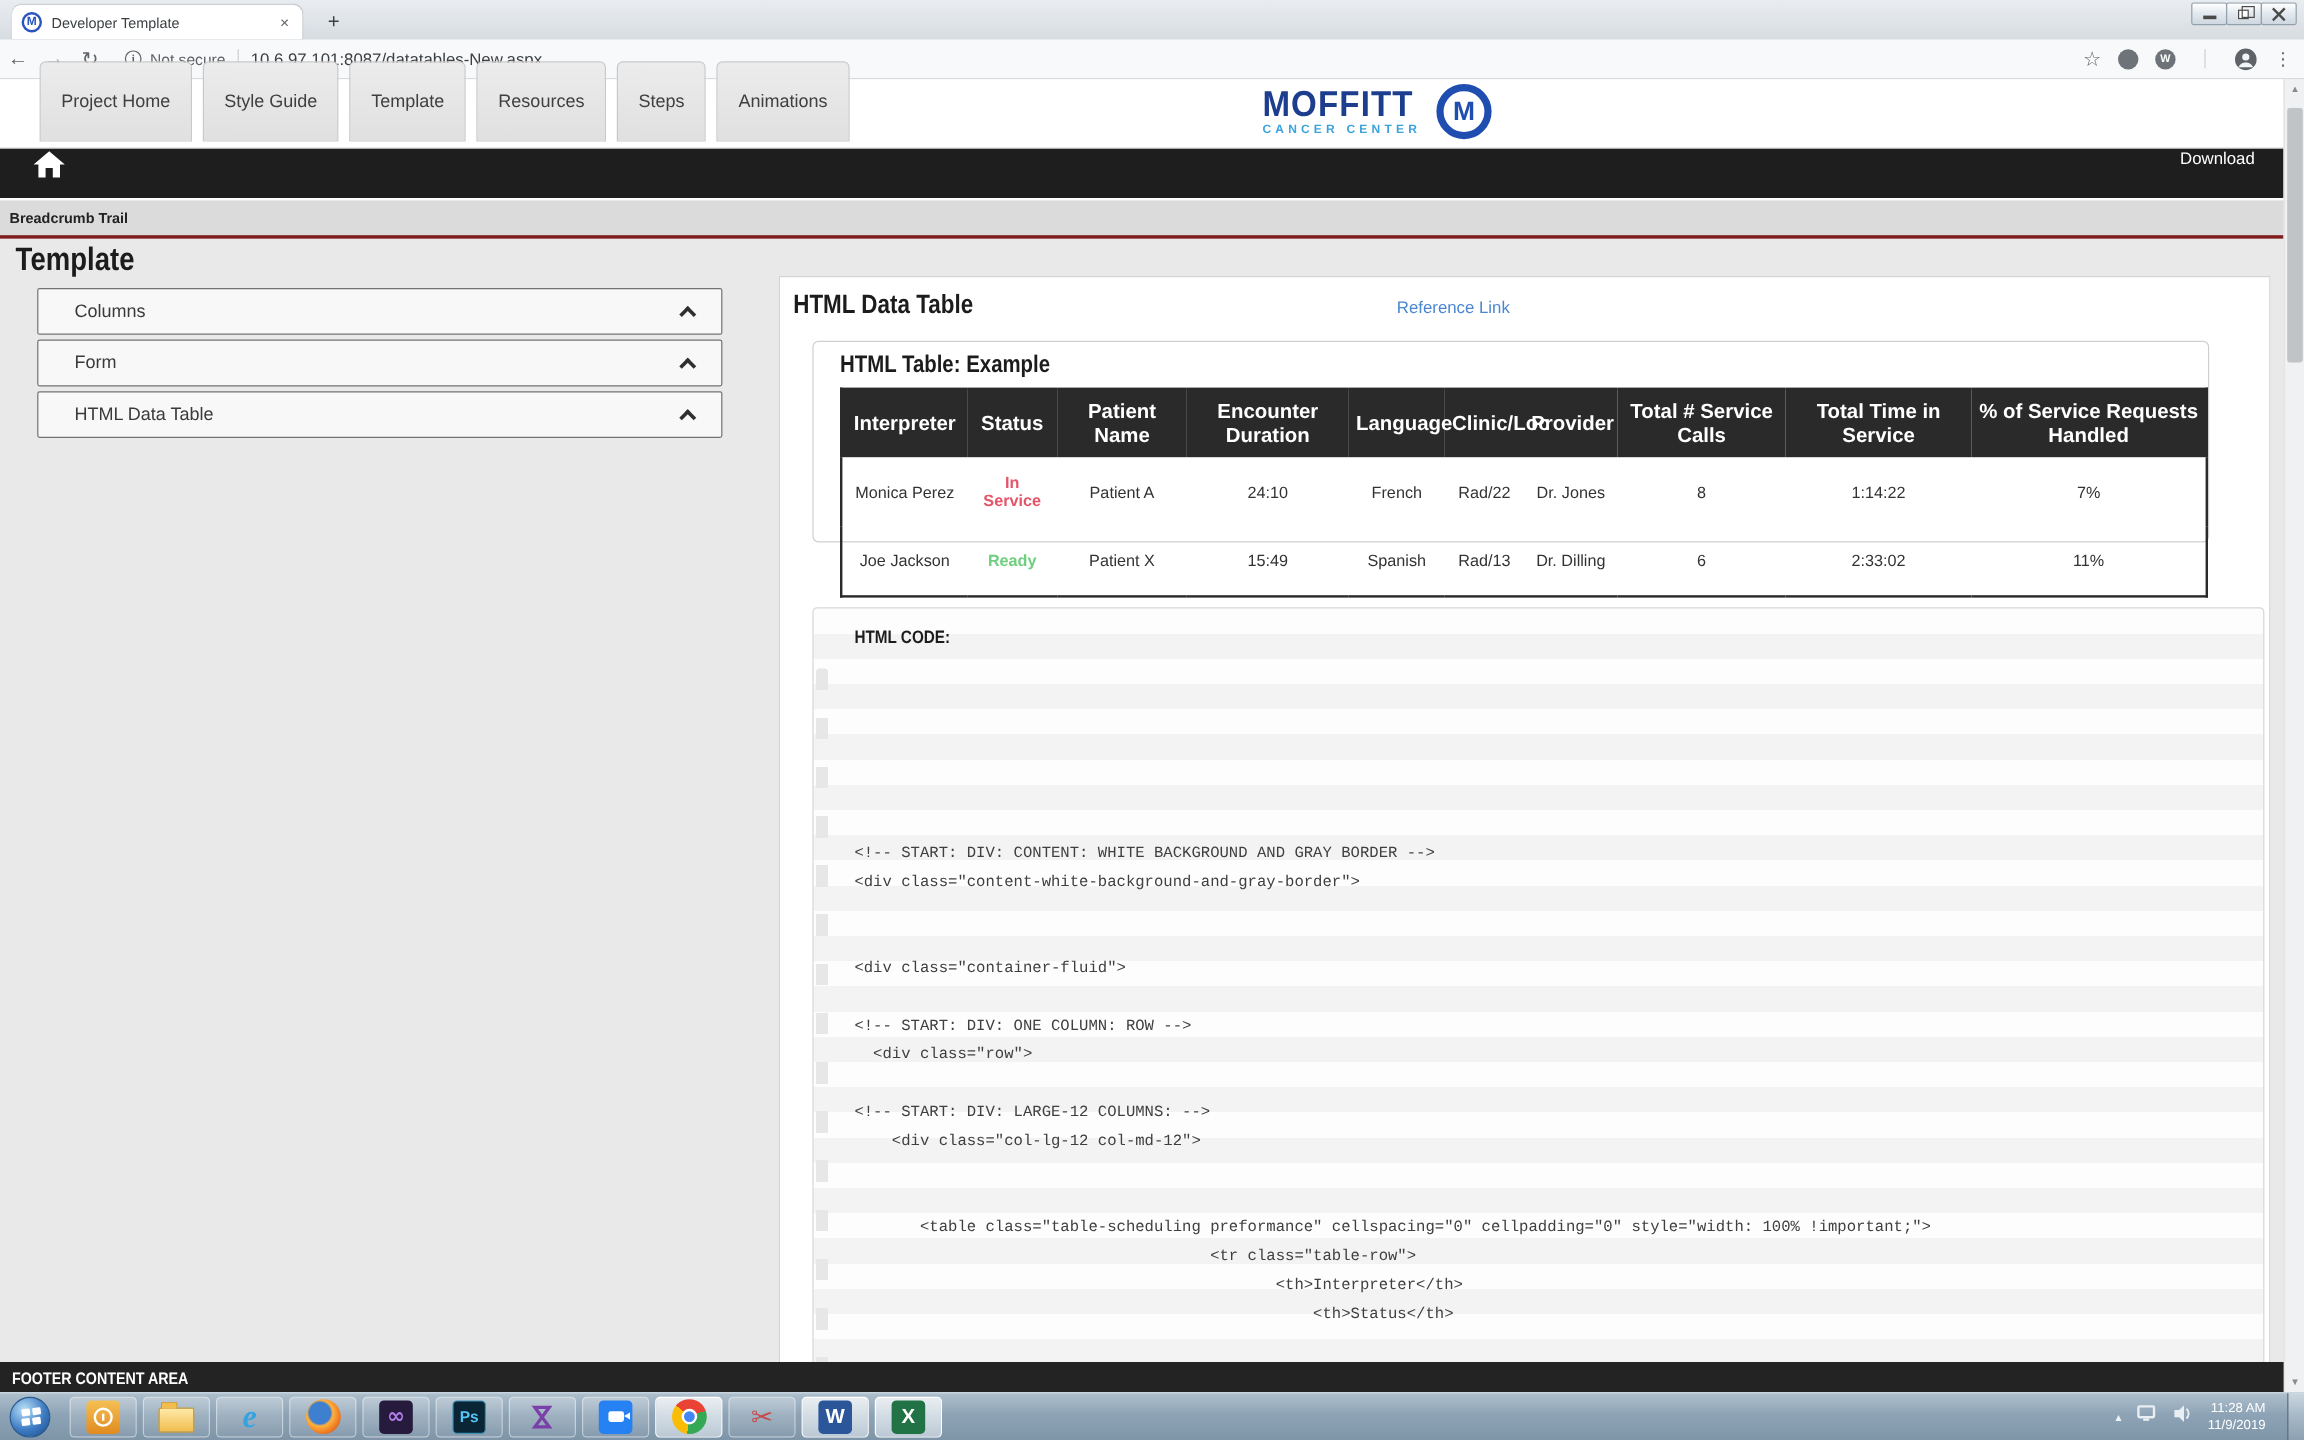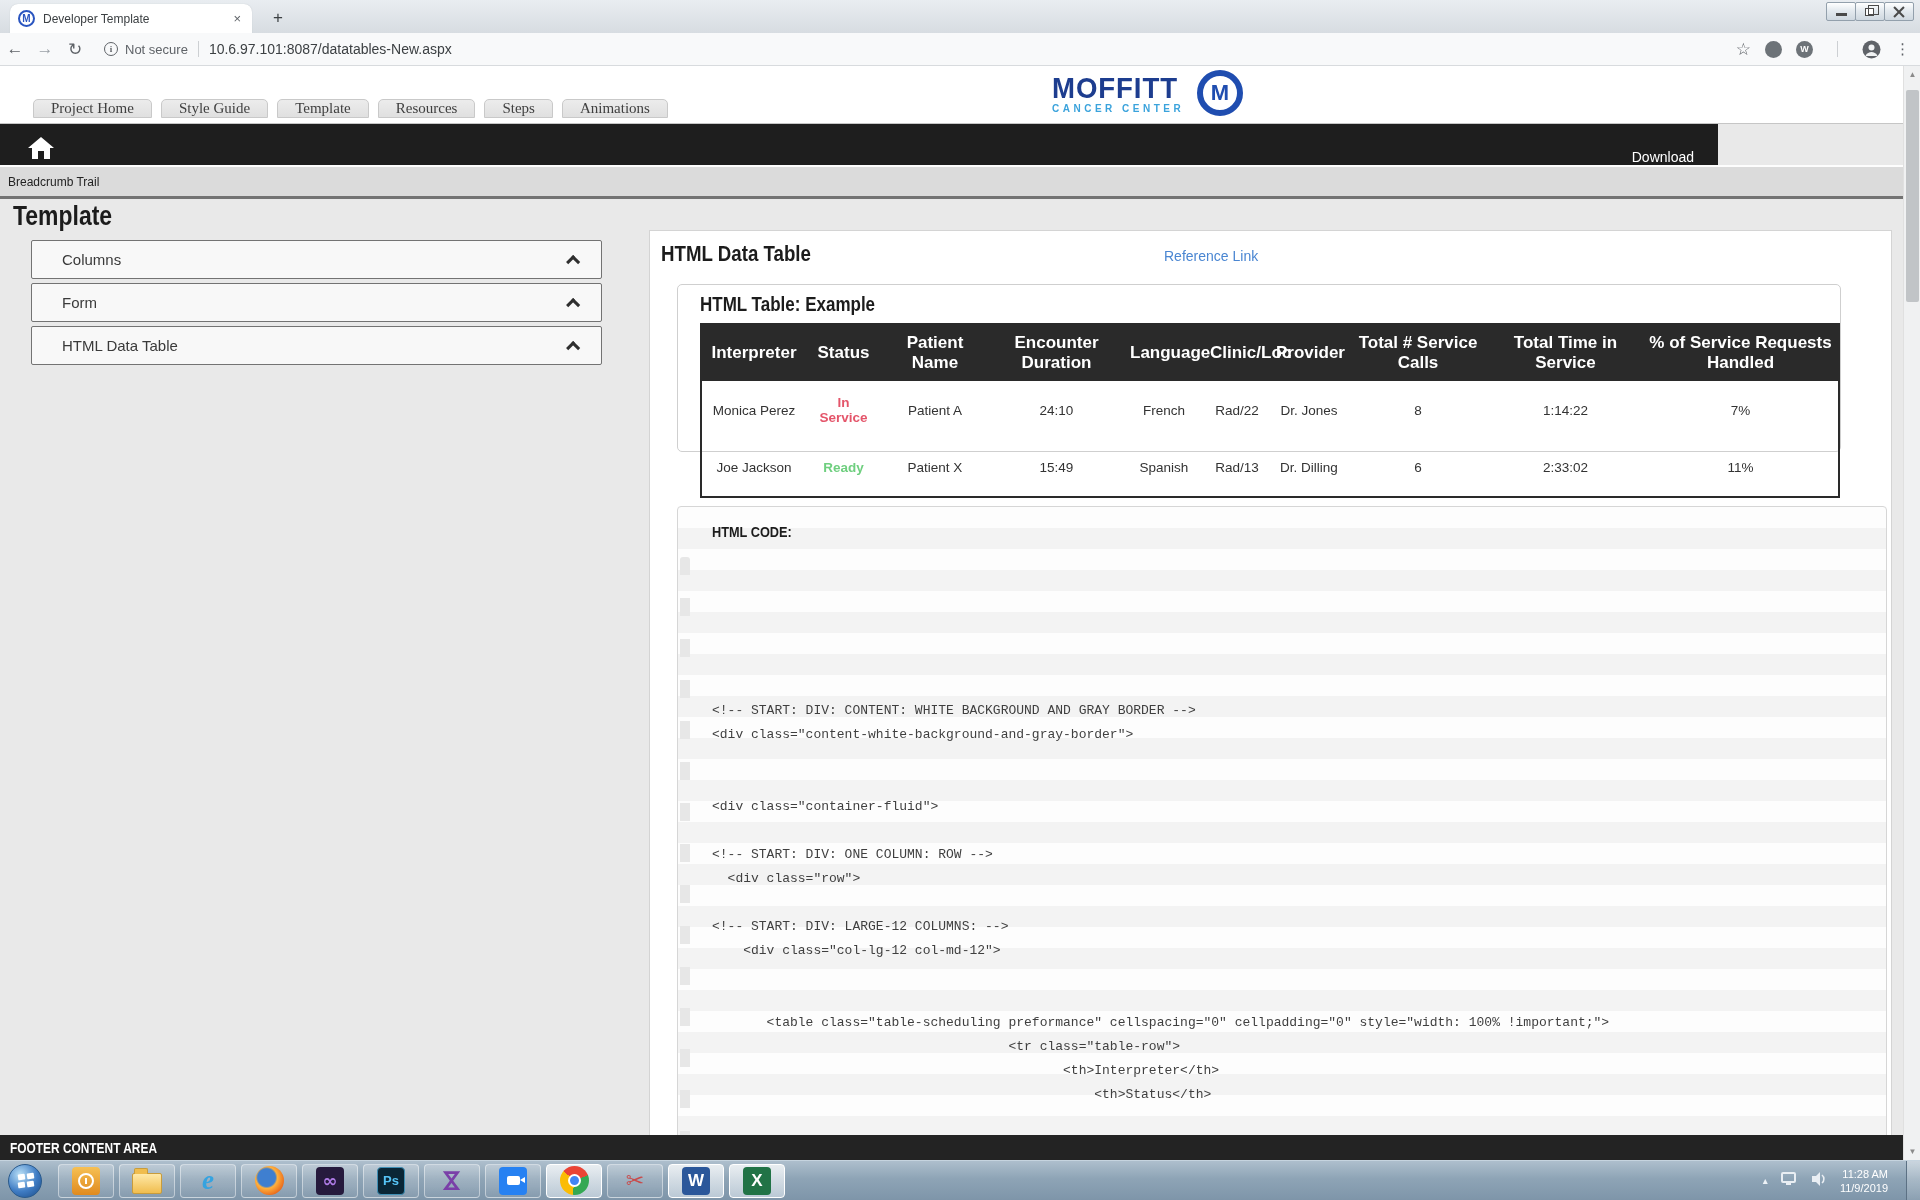--- a/index.html
+++ b/index.html
@@ -39,35 +39,35 @@
   #star-icon { font-size:17px; color:#5f6368; }
   .ext-circle { width:17px; height:17px; border-radius:50%; background:#6d7378; color:#fff;
                 font:700 9px/17px "Liberation Sans",sans-serif; text-align:center; }
   #avatar-icon svg { display:block; }
   #menu-icon { font-size:15px; color:#5f6368; }
 
   
   #site-header { left:0; top:66px; width:1903px; height:58px; background:#fff; border-bottom:1px solid #c6c6c6; }
   #nav-tabs { position:absolute; left:33px; bottom:5px; display:flex; gap:9px; }
   .nav-tab { background:linear-gradient(#ececec,#e0e0e0); border:1px solid #c9c9c9; border-radius:5px 5px 0 0;
-             padding:0 17px; font-size:15px; color:#3f3f3f;font-family:Liberation Serif, serif; }
+             padding:24px 17px; font-size:15px; color:#3f3f3f; }
   #brand { position:absolute; left:1052px; top:4px; display:flex; align-items:center; gap:8px; }
   #brand-text { text-align:left; }
   #brand-name { font-weight:700; font-size:30px; letter-spacing:1px; color:#1d3d8f; line-height:30px;
                 transform:scaleX(.92); transform-origin:0 50%; }
   #brand-tagline { font-weight:700; font-size:10px; letter-spacing:3.5px; color:#3ba3dc; }
   #brand-mark { width:46px; height:46px; border-radius:50%; border:6px solid #1f4db0; background:#fff;
                 color:#1f4db0; font:700 22px/34px "Liberation Sans",sans-serif; text-align:center; }
 
   
-  #hero { left:0; top:124px; width:1718px; height:41px; background:#1e1e1e; display:flex; align-items:flex-end; }
+  #hero { left:0; top:124px; width:1903px; height:41px; background:#1e1e1e; display:flex; align-items:flex-start; }
   #home-btn { margin-left:26px; }
   #download-link { margin-left:auto; margin-right:24px; color:#fff; font-size:14px; }
   #crumb { left:0; top:165px; width:1903px; height:34px; background:#dbdbdb; border-top:2px solid #fdfdfd;
-           border-bottom:3px solid #737373; display:flex; align-items:center; }
+           border-bottom:3px solid #7f1d1d; display:flex; align-items:center;font-weight:bold; }
   #crumb-label { font-size:12px; color:#222; margin-left:8px; }
 
   
   #content { left:0; top:199px; width:1903px; height:936px; background:#e9e9e9; overflow:hidden; }
   .cond { font-weight:700; transform:scaleX(.85); transform-origin:0 50%; display:inline-block; white-space:nowrap; }
   #page-title { position:absolute; left:13px; top:2px; font-size:27px; color:#1c1c1c; }
 
   #accordion { position:absolute; left:31px; top:41px; width:571px; }
   .acc-item { height:39px; margin-bottom:4px; background:#f8f8f8; border:1px solid #737373; border-radius:2px;
               display:flex; align-items:center; }

